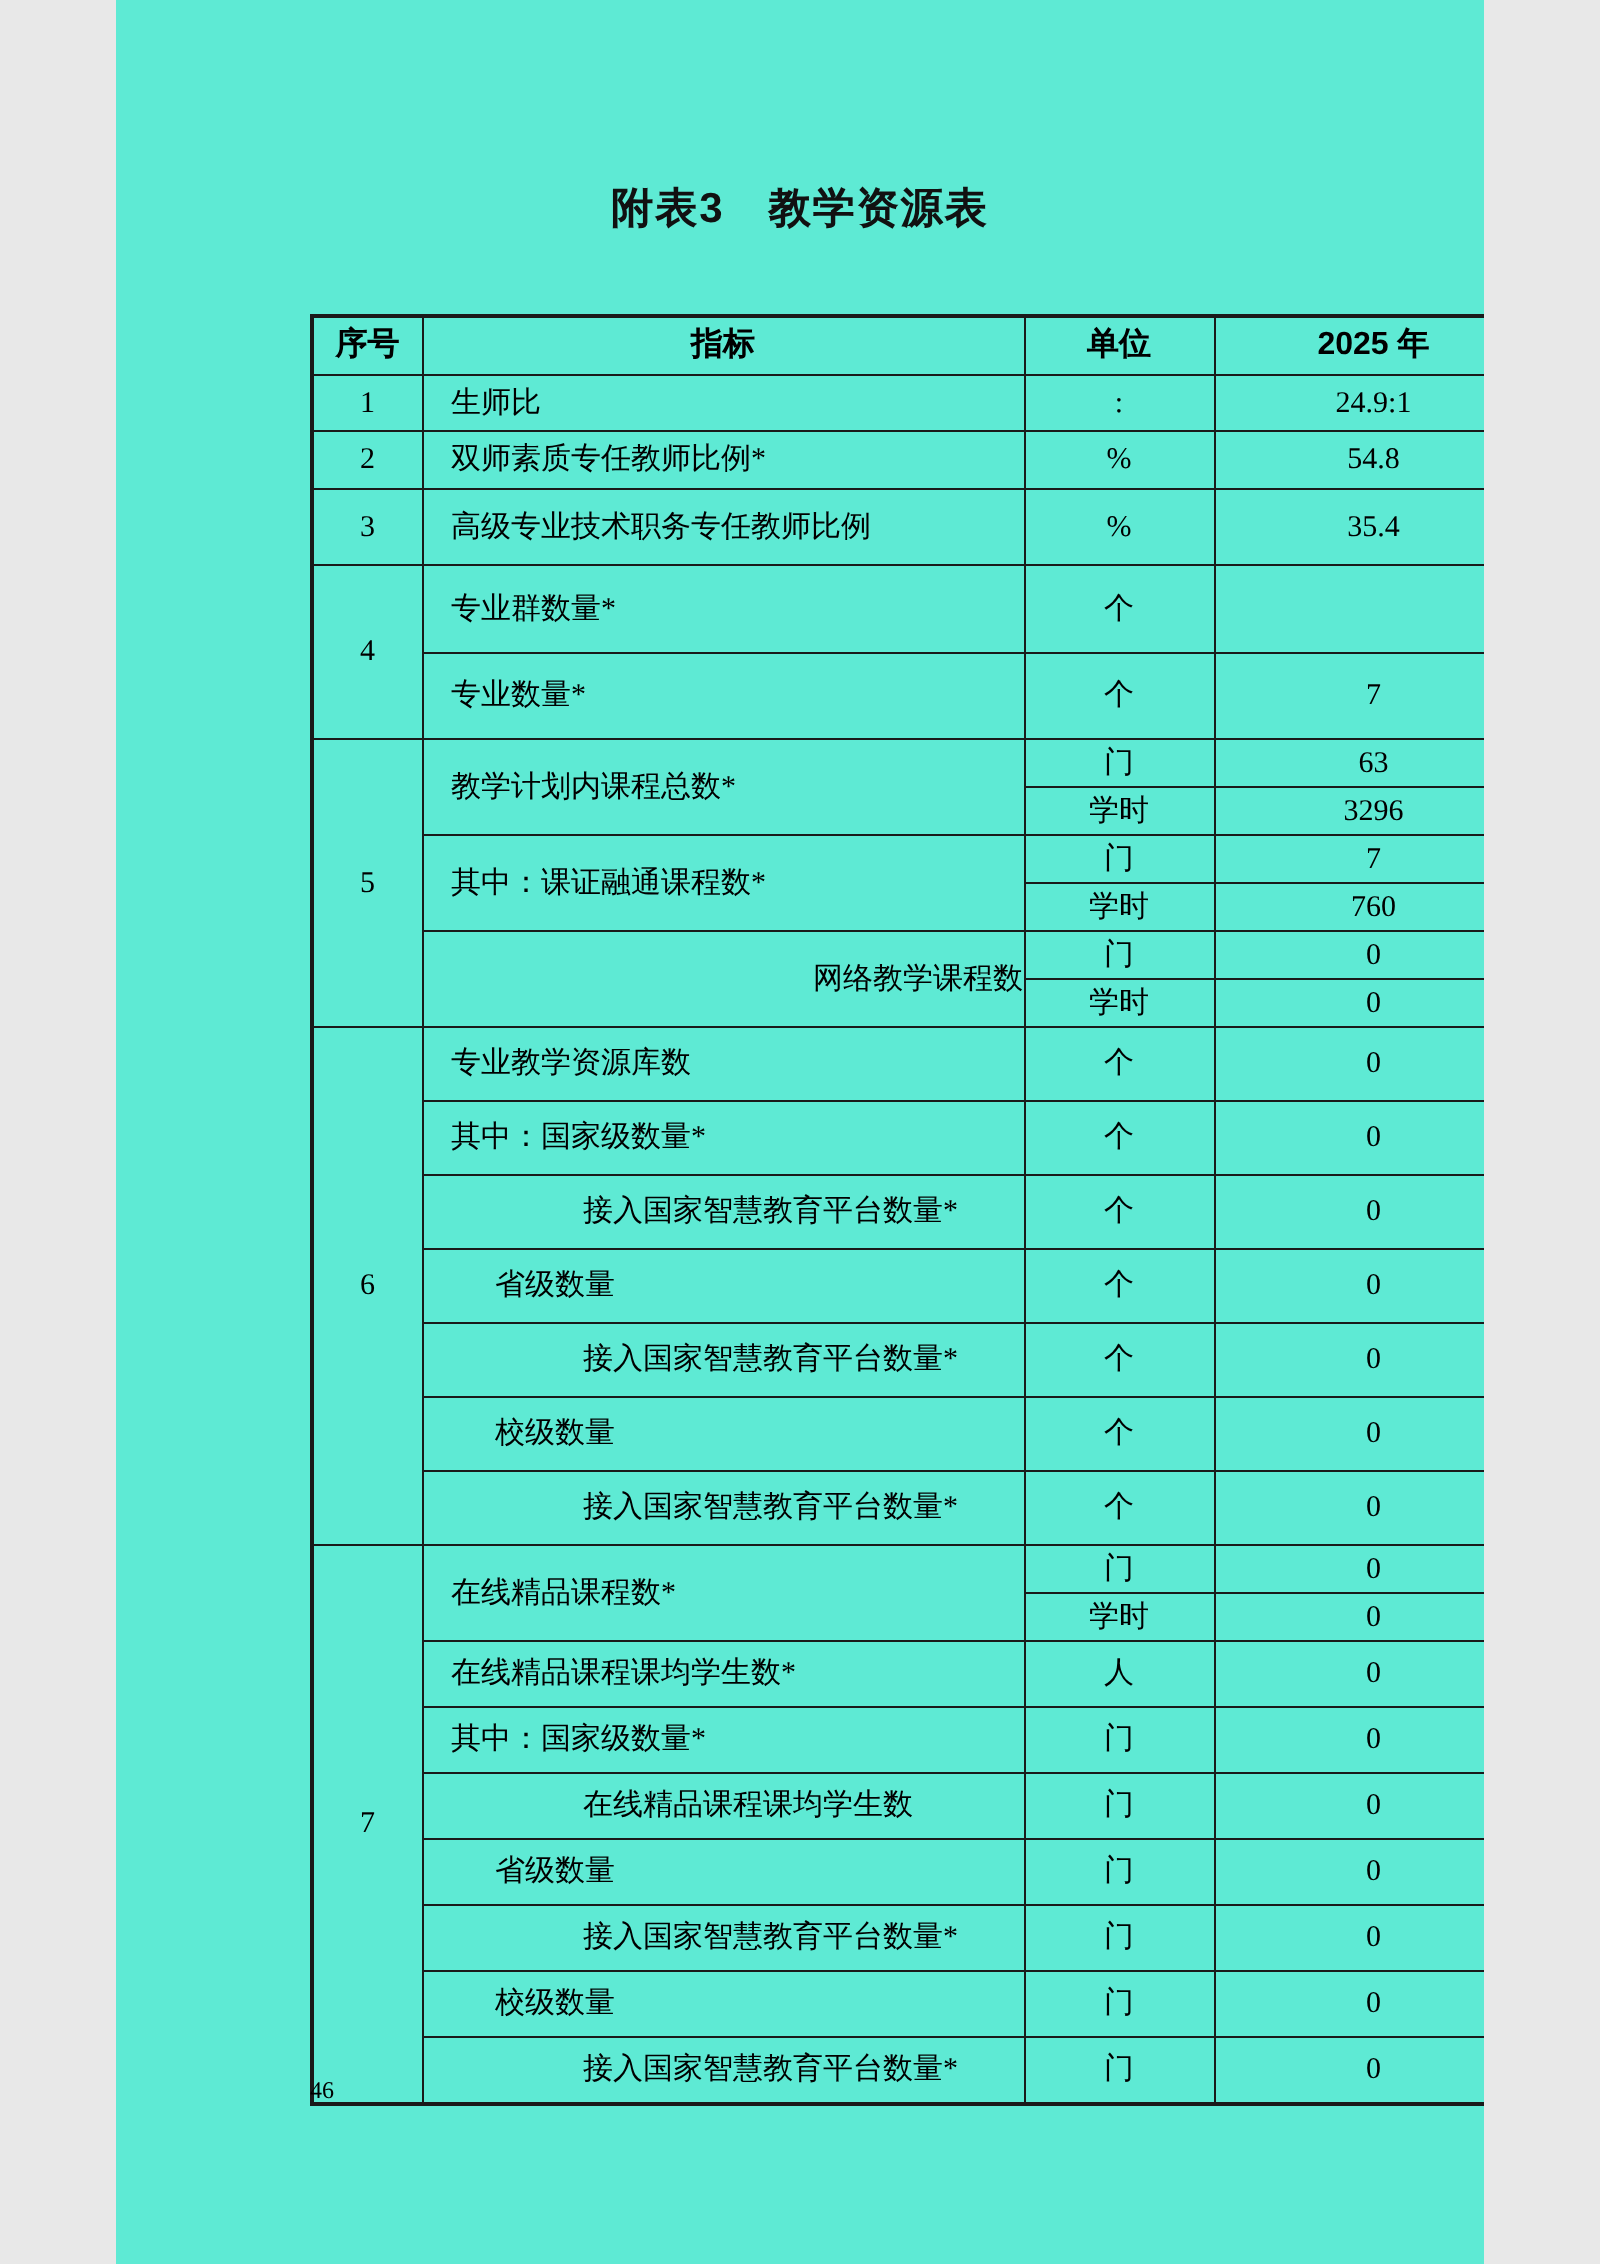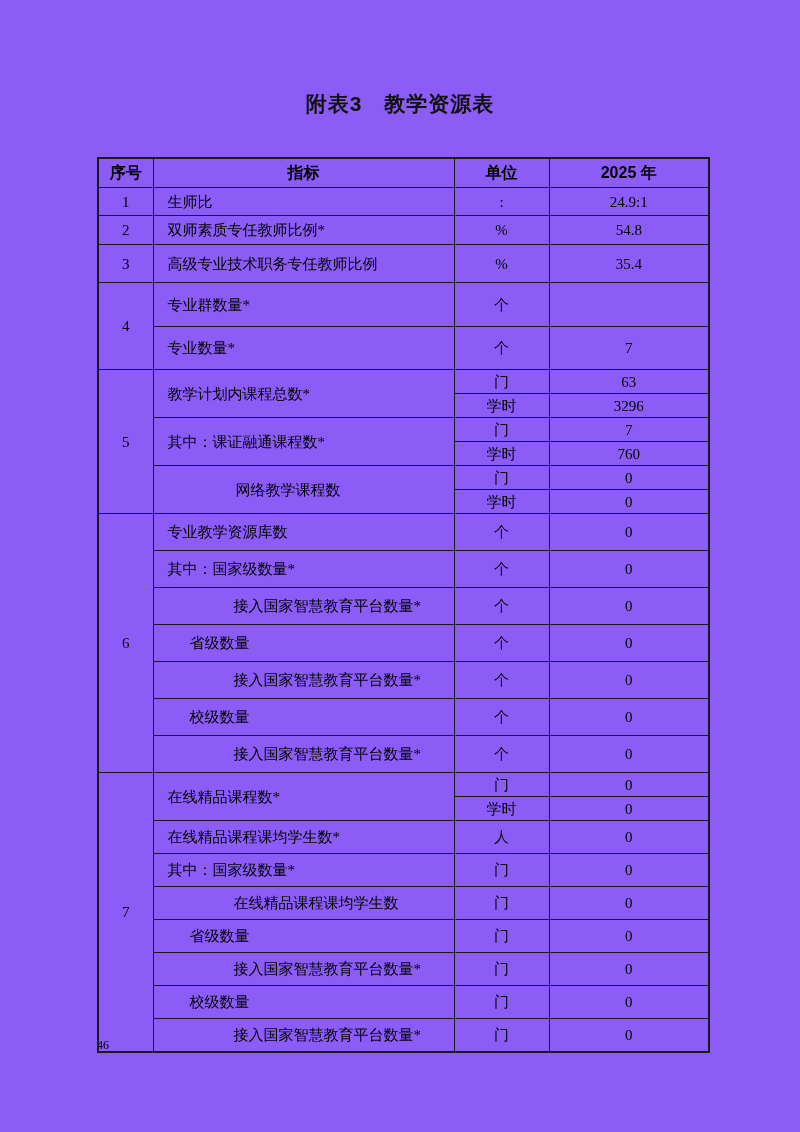--- a/index.html
+++ b/index.html
@@ -1,20 +1,20 @@
 <!DOCTYPE html>
 <html><head>
 <meta charset="utf-8">
 <style>
   html,body{margin:0;padding:0;background:#e8e8e8;}
   .page{
     position:relative;
-    width:800px;height:1132px;
+    width:684px;height:1132px;
     margin:0 auto;
-    background:#8b5cf6;
+    background:#5eead4;
     font-family:"Liberation Serif","DejaVu Serif",serif;
     color:#000;
     overflow:hidden;
   }
   .doc-title{
     margin:0;
     padding-top:90px;
     text-align:center;
     font-family:"Liberation Sans","DejaVu Sans",sans-serif;
     font-weight:bold;
@@ -49,21 +49,21 @@
     font-family:"Liberation Sans","DejaVu Sans",sans-serif;
     font-weight:bold;
     font-size:16px;
     height:28px;
     text-align:center;
     margin-top:20px;
   }
   td.no,td.unit,td.val{text-align:center;}
   td.ind{text-align:left;padding-left:14px;}
   td.ind.lv1{padding-left:36px;}
-  td.ind.lv2{padding-left:82px;}
+  td.ind.lv2{padding-left:52px;text-align:right;}
   td.ind.lv3{padding-left:80px;}
   tr.h27 td{height:27px;}
   tr.h28 td{height:28px;}
   tr.h37 td{height:37px;}
   tr.h43 td{height:43px;}
   tr.h42 td{height:42px;}
   tr.h23 td{height:23px;}
   tr.h36 td{height:36px;font-family:Liberation Serif, serif;}
   tr.h32 td{height:32px;}
   .page-number{

